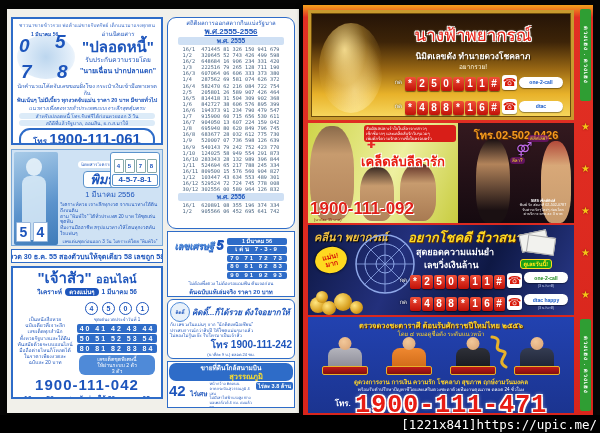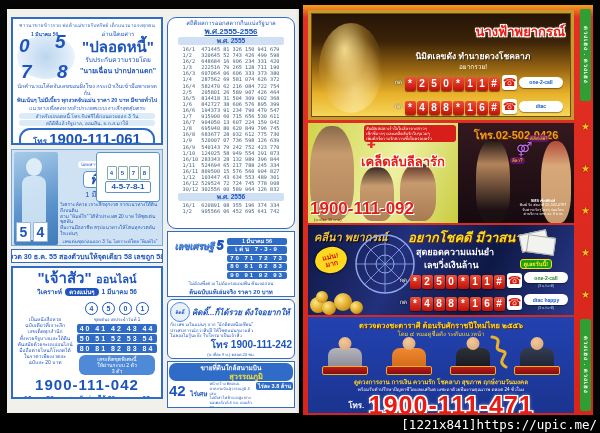--- a/index.html
+++ b/index.html
@@ -42,21 +42,21 @@
   .pj-photo{position:absolute;left:2px;top:2px;width:44px;height:93px;
             background:linear-gradient(160deg,#a8cbe8 0%,#5b93cc 60%,#3f7cba 100%);border-radius:2px;}
   .pj-head{position:absolute;left:12px;top:6px;width:16px;height:18px;border-radius:50%;background:#e7f2fa;opacity:.9;}
   .pj-body{position:absolute;left:8px;top:24px;width:24px;height:64px;border-radius:8px 8px 0 0;background:#dcecf8;opacity:.85;}
   .pj-right{position:absolute;left:48px;top:2px;right:2px;text-align:center;}
   .pj-brand{font-size:4.5px;background:#fff;border-radius:4px;display:inline-block;padding:0 3px;}
   .pj-logo{background:#fff;border:1px solid #5b93cc;border-radius:4px;display:inline-block;
            padding:0 6px;font-size:13px;font-weight:900;font-style:italic;line-height:15px;}
   .pj-date{font-size:7.5px;font-weight:normal;}
   .pj-cards{position:absolute;right:2px;top:2px;width:46px;background:#fff;border:1px solid #5b93cc;
-            border-radius:3px;padding:8px;text-align:center;}
+            border-radius:3px;padding:1px;text-align:center;}
   .pcard{display:inline-flex;justify-content:center;align-items:center;width:8px;height:12px;background:#fff;
          border:0.5px solid #8aa;border-radius:1px;font-size:6px;font-weight:bold;color:#1d55bc;margin:0 0.5px;}
   .pj-combo{font-size:8px;font-weight:900;border:1px solid #5b93cc;border-radius:2px;margin-top:1px;line-height:10px;}
   .pj-lines{font-size:4.8px;line-height:5.8px;text-align:left;margin-top:2px;}
   .pj-caption{font-size:4.6px;margin-top:1px;}
   .pj-num{position:absolute;left:3px;bottom:3px;}
   .ntile{display:inline-flex;justify-content:center;align-items:center;width:13px;height:18px;background:#fff;
          color:#1d55bc;font-weight:900;font-size:14px;border:1px solid #9ab8dc;margin:0 1px;border-radius:1px;}
   
   .banner54{left:4px;top:240px;width:152px;height:14px;border-width:1.5px;font-size:7.2px;font-weight:900;
@@ -123,21 +123,21 @@
   .spine-stars{flex:1;display:flex;flex-direction:column;justify-content:space-around;align-items:center;}
   .spine-star{color:#f5c518;font-size:10px;text-shadow:0 0 2px #7a1008;}
   
   .rbanner{position:absolute;left:5px;top:5px;width:266px;height:110px;box-sizing:border-box;
            border:3px solid #c89a2e;box-shadow:inset 0 0 0 1px #6e4d0c;
            background:linear-gradient(180deg,#241307 0%,#3d2408 28%,#9c6a14 55%,#e8b22a 78%,#f7d75e 100%);}
   .angel{position:absolute;left:8px;top:10px;width:64px;height:90px;
          background:radial-gradient(ellipse at 40% 30%,rgba(255,230,150,.9) 0%,rgba(220,170,60,.4) 40%,transparent 70%),
                     radial-gradient(ellipse at 55% 75%,rgba(255,240,180,.8) 0%,transparent 60%);
          border-radius:50%;}
-  .rb-title{position:absolute;left:70px;top:8px;right:6px;text-align:right;font-size:13px;font-weight:700;color:#e81c10;
+  .rb-title{position:absolute;left:70px;top:8px;right:6px;text-align:center;font-size:17px;font-weight:400;color:#e81c10;
             text-shadow:1px 1px 0 #fff,-1px -1px 0 #fff,1px -1px 0 #fff,-1px 1px 0 #fff,0 0 3px #fff;white-space:nowrap;}
   .rb-sub{position:absolute;left:70px;top:36px;right:6px;text-align:center;font-size:8.5px;font-weight:bold;color:#fff;
           text-shadow:1px 1px 1px #3a2408;}
   .rb-tag{position:absolute;left:70px;top:49px;right:6px;text-align:center;font-size:6.5px;color:#fff8e0;}
   .code-row{position:absolute;right:8px;display:flex;align-items:center;gap:2px;}
   .press{font-size:6px;color:#fff;text-shadow:0 0 2px #000;}
   .tile{display:inline-flex;justify-content:center;align-items:center;width:11px;height:14px;
         background:linear-gradient(#f05038,#c01008);color:#fff;font-weight:900;font-size:10px;
         border-radius:2px;margin:0 0.5px;box-shadow:0 1px 1px rgba(0,0,0,.5);}
   .phone-ic{display:inline-flex;justify-content:center;align-items:center;width:15px;height:15px;background:#fff;
@@ -207,21 +207,21 @@
   .suit-grey{background:linear-gradient(#b4b4bc,#8a8a96);} .suit-orange{background:linear-gradient(#ef8830,#d06a18);}
   .suit-black{background:linear-gradient(#2e3038,#181a20);} .suit-navy{background:linear-gradient(#343c52,#1e2435);}
   .ribbon{position:absolute;left:4px;bottom:0;right:4px;height:7px;border:1px solid #e8b22a;border-radius:2px;
           background:linear-gradient(#c01818,#801010);}
   .dragon{position:absolute;right:62px;top:18px;}
   .ft-serv{position:absolute;left:0;right:0;top:60px;text-align:center;font-size:6.2px;font-weight:bold;color:#ffd428;white-space:nowrap;}
   .ft-note{position:absolute;left:0;right:0;top:69px;text-align:center;font-size:4.6px;color:#fff;white-space:nowrap;}
   .ft-phone-row{position:absolute;left:0;right:0;top:74px;text-align:center;white-space:nowrap;}
   .ft-phone-lbl{font-size:8px;font-weight:bold;color:#fff;vertical-align:6px;}
   .ft-phone{font-size:25px;font-weight:900;color:#e81c14;letter-spacing:1px;
-            text-shadow:1.5px 1.5px 0 #fff,-1.5px -1.5px 0 #fff,1.5px -1.5px 0 #fff,-1.5px 1.5px 0 #fff,0 0 4px #fff;}
+            text-shadow:1.5px 1.5px 0 #fff,-1.5px -1.5px 0 #fff,1.5px -1.5px 0 #fff,-1.5px 1.5px 0 #fff,0 0 4px #fff;font-family:Liberation Mono, monospace;}
   
   .blackbar{position:absolute;left:0;right:0;bottom:0;height:18px;background:#000;display:flex;
             justify-content:flex-end;align-items:center;padding-right:3px;}
   .wm{font-family:"DejaVu Sans Mono",monospace;font-size:12.5px;color:#fff;}
 </style>
 </head>
 <body>
 
 <div id="screen">
 

